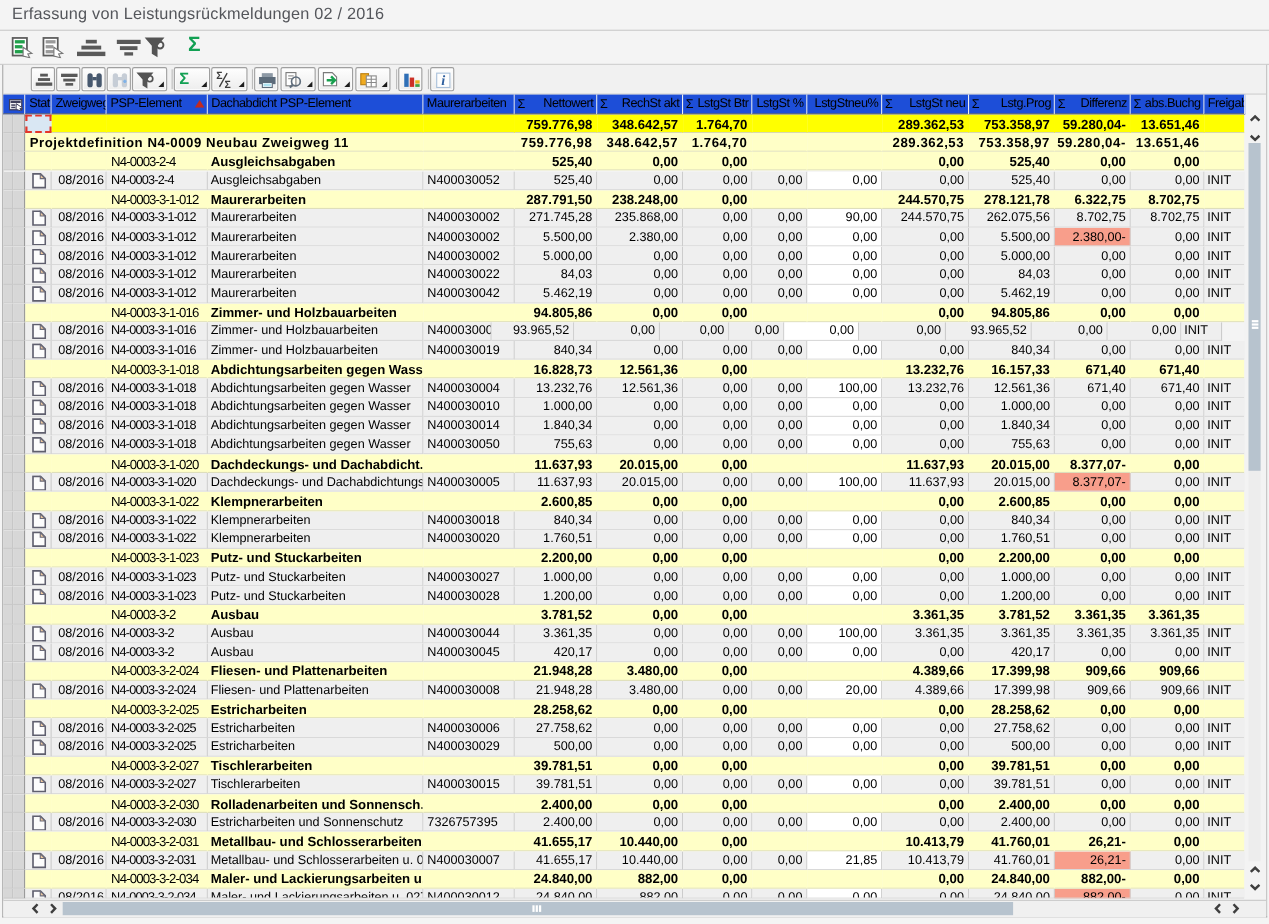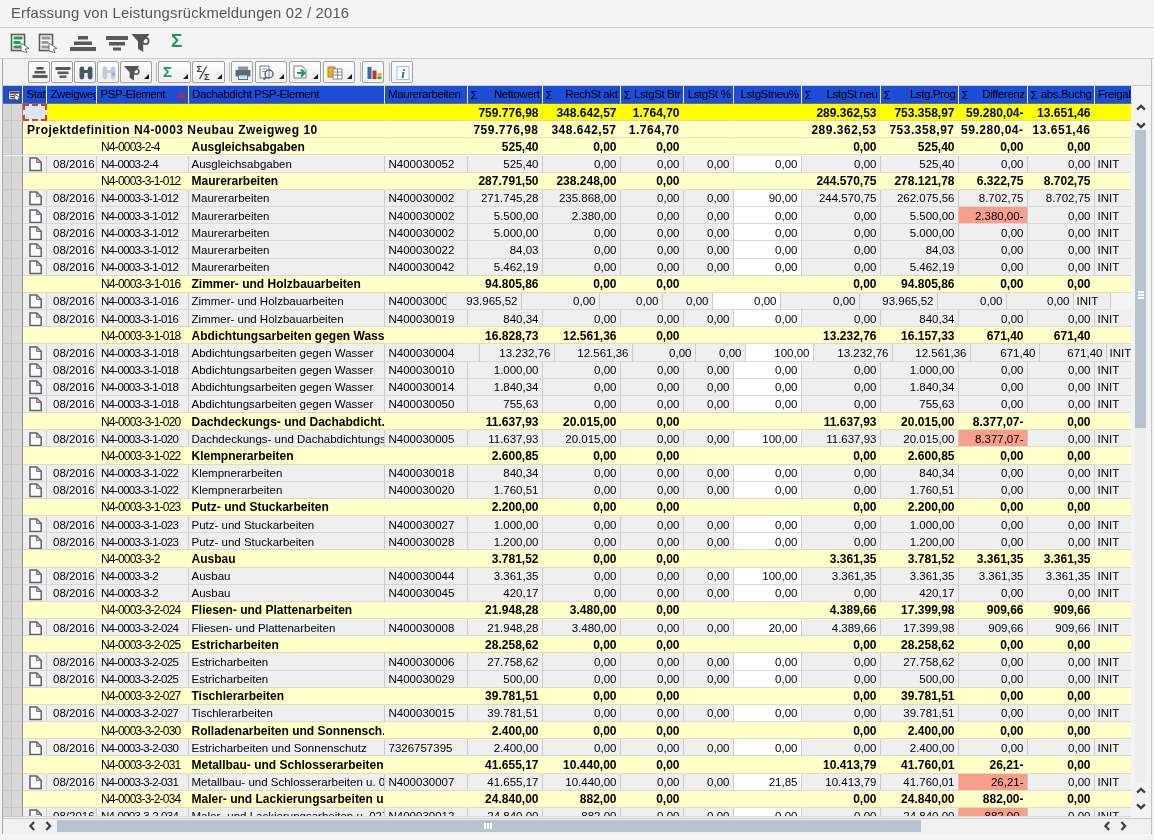--- a/index.html
+++ b/index.html
@@ -217,21 +217,21 @@
     <div class="c num" style="width:68px"></div>
     <div class="c num" style="width:79px">289.362,53</div>
     <div class="c num" style="width:78px">753.358,97</div>
     <div class="c num" style="width:69px">59.280,04-</div>
     <div class="c num" style="width:67px">13.651,46</div>
     <div class="c txt" style="width:37px;padding-left:3px"></div>
   </div>
 <div class="row rP" style="top:121.17px;height:17.17px">
     <div class="c sel" style="width:9px"></div>
     <div class="c sel darkr" style="width:11px"></div>
-    <div class="c txt" style="width:361.5px">Projektdefinition N4-0003 Neubau Zweigweg 10</div>
+    <div class="c txt" style="width:361.5px">Projektdefinition N4-0009 Neubau Zweigweg 11</div>
     <div class="c txt" style="width:83px"></div>
     <div class="c num" style="width:75px">759.776,98</div>
     <div class="c num" style="width:78px">348.642,57</div>
     <div class="c num" style="width:63px">1.764,70</div>
     <div class="c num" style="width:50px"></div>
     <div class="c num" style="width:68px"></div>
     <div class="c num" style="width:79px">289.362,53</div>
     <div class="c num" style="width:78px">753.358,97</div>
     <div class="c num" style="width:69px">59.280,04-</div>
     <div class="c num" style="width:67px">13.651,46</div>
@@ -510,21 +510,21 @@
     <div class="c sel darkr" style="width:11px"></div>
     <div class="c" style="width:24px;position:relative">
       <svg style="position:absolute;left:6px;top:1.5px" width="13" height="14.5" viewBox="0 0 13 14.5">
         <path d="M1 1 h6.8 l4.4 4.4 V13.5 H1 Z" fill="#fcfcfc" stroke="#5f5f6e" stroke-width="1.5"></path>
         <path d="M7.6 1.2 v4.2 h4.3 Z" fill="#edc9a0" stroke="#6a6a78" stroke-width="1"></path>
       </svg>
     </div>
     <div class="c txt" style="width:50px;padding-left:6px">08/2016</div>
     <div class="c txt pspd" style="width:91.5px">N4-0003-3-1-018</div>
     <div class="c txt" style="width:196px;padding-left:3px">Abdichtungsarbeiten gegen Wasser</div>
-    <div class="c txt" style="width:95px">N400030004</div>
+    <div class="c txt" style="width:83px">N400030004</div>
     <div class="c num" style="width:75px">13.232,76</div>
     <div class="c num" style="width:78px">12.561,36</div>
     <div class="c num" style="width:63px">0,00</div>
     <div class="c num" style="width:50px">0,00</div>
     <div class="c num white" style="width:68px">100,00</div>
     <div class="c num" style="width:79px">13.232,76</div>
     <div class="c num" style="width:78px">12.561,36</div>
     <div class="c num" style="width:69px">671,40</div>
     <div class="c num" style="width:67px">671,40</div>
     <div class="c txt" style="width:37px;padding-left:3px">INIT</div>

